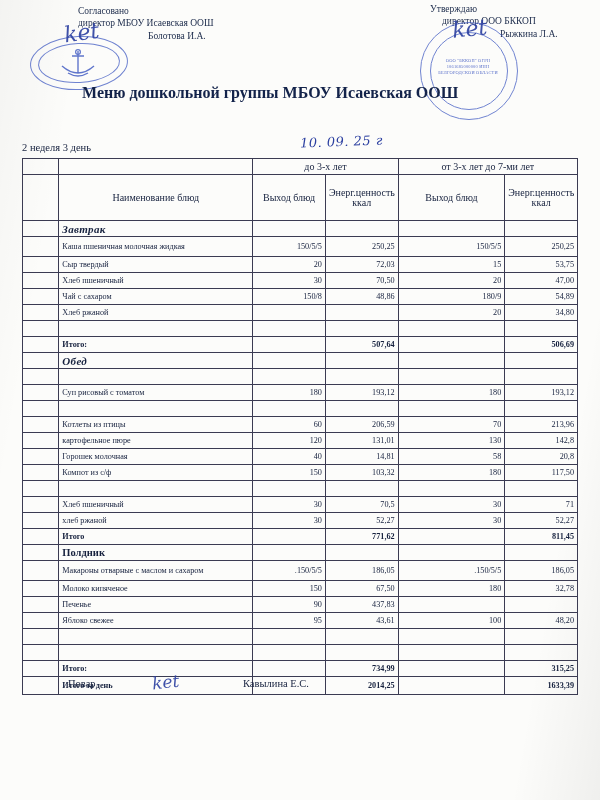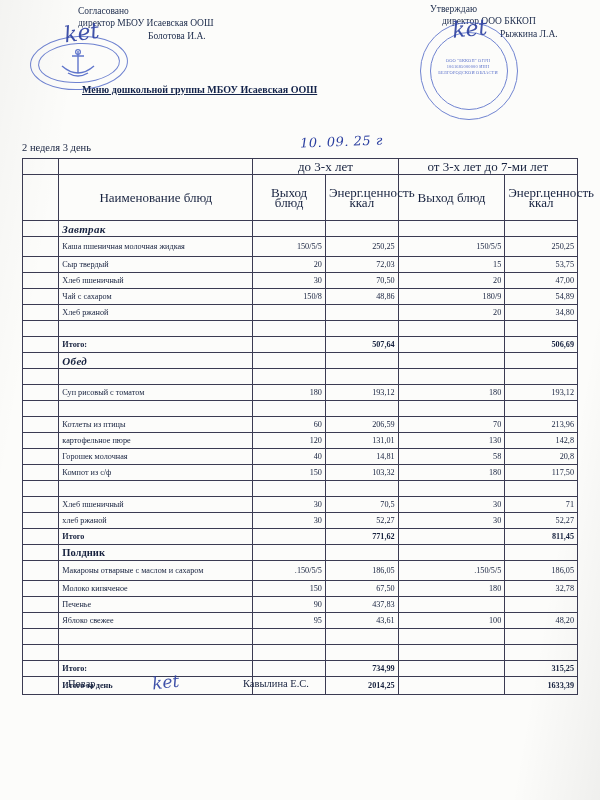--- a/index.html
+++ b/index.html
@@ -39,25 +39,24 @@
   .hdr-left-1 { left: 78px; top: 6px; }
   .hdr-left-2 { left: 78px; top: 18px; }
   .hdr-left-3 { left: 148px; top: 31px; }
   .hdr-right-1 { left: 430px; top: 4px; }
   .hdr-right-2 { left: 442px; top: 16px; }
   .hdr-right-3 { left: 500px; top: 29px; }
 
   .doc-title {
     position: absolute;
     left: 82px; top: 84px;
-    font-size: 10px;
+    font-size: 16px;
     font-weight: bold;
     color: #13234a;
     white-space: nowrap;
-    text-decoration: underline;
   }
   .week-day {
     position: absolute;
     left: 22px; top: 142px;
     font-size: 10.5px;
     color: #16213e;
   }
   .date-hand {
     position: absolute;
     left: 300px; top: 134px;
@@ -153,21 +152,21 @@
     line-height: 10px;
   }
   col.c0 { width: 30px; }
   col.c1 { width: 160px; }
   col.c2 { width: 60px; }
   col.c3 { width: 60px; }
   col.c4 { width: 88px; }
   col.c5 { width: 60px; }
   .colhead {
     text-align: center;
-    font-size: 13px;
+    font-size: 10px;
     line-height: 9.5px;
   }
   .name { text-align: left; padding-left: 4px; }
   .num { text-align: right; padding-right: 5px; }
   .b { font-weight: bold; }
   .section {
     font-weight: bold;
     font-style: italic;
     font-size: 11px;
     text-align: left;

